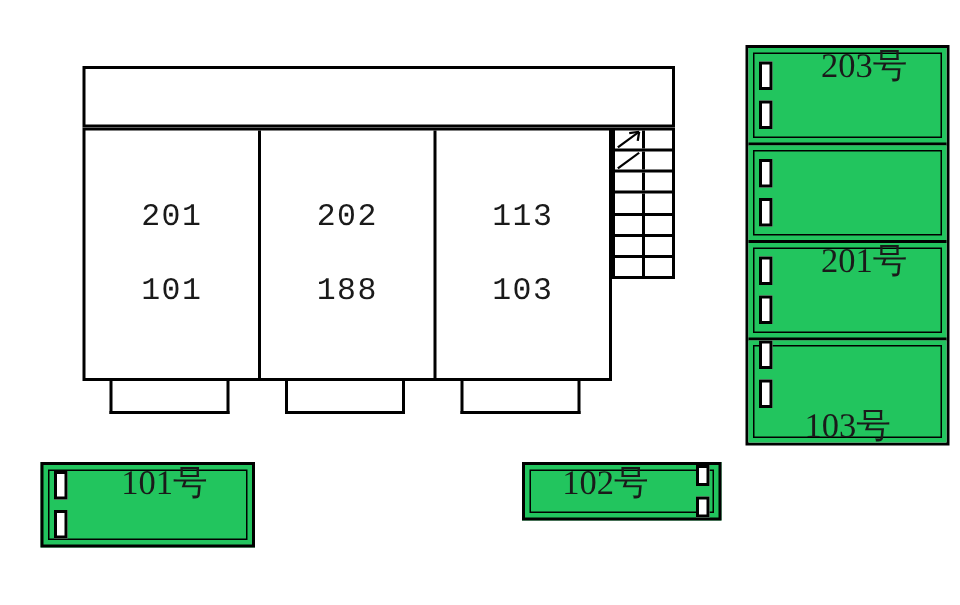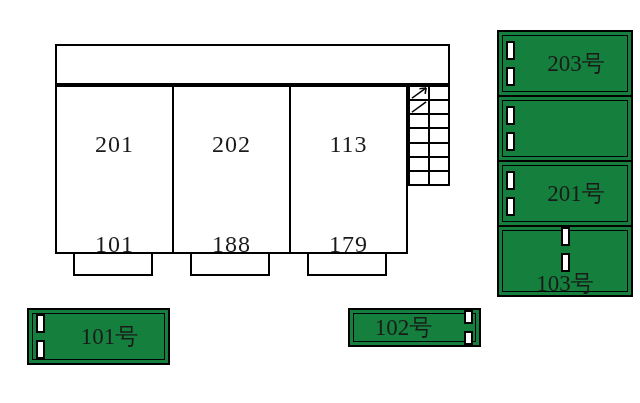--- a/index.html
+++ b/index.html
@@ -62,26 +62,25 @@
     border-right: 2px solid #000;
     box-sizing: border-box;
     position: relative;
     display: flex;
     flex-direction: column;
     align-items: center;
     justify-content: center;
   }
   .unit:last-child { border-right: none; }
   .unit .lbl {
-    font-size: 24px;
+    font-size: 21px;
     line-height: 1;
     color: #1a1a1a;
     letter-spacing: 1px;
-    font-family: Liberation Serif, serif;
-    margin-top: 48px;
+    font-family: Liberation Mono, monospace;
   }
   .unit .lbl.upper { margin-bottom: 28px; }
 
   
   .stairs {
     position: absolute;
     left: 353px;
     top: 41px;
     width: 42px;
     height: 101px;
@@ -130,25 +129,24 @@
     box-sizing: border-box;
     background: #fff;
   }
   .balcony.b1 { left: 18px;  width: 80px; }
   .balcony.b2 { left: 135px; width: 80px; }
   .balcony.b3 { left: 252px; width: 80px; }
 
   
   .plate {
     position: absolute;
-    background: #15803d;
-    border: 2px solid #000;
-    box-sizing: border-box;
-    display: flex;
-    align-items: center;
+    background: #22c55e;
+    border: 2px solid #000;
+    box-sizing: border-box;
+    display: flex;
   }
   .plate .plate-inner {
     position: absolute;
     left: 3px; top: 3px; right: 3px; bottom: 3px;
     border: 1px solid #000;
     box-sizing: border-box;
     pointer-events: none;
   }
   .plate .bars {
     position: relative;
@@ -224,21 +222,21 @@
         <span class="lbl lower">101</span>
       </div>
 
       <div class="unit">
         <span class="lbl upper">202</span>
         <span class="lbl lower">188</span>
       </div>
 
       <div class="unit">
         <span class="lbl upper">113</span>
-        <span class="lbl lower">179</span>
+        <span class="lbl lower">103</span>
       </div>
 
     </div>
 
     <div class="stairs">
       <div class="stair-row">
         <div class="stair-cell">
           <svg class="stair-arrow" viewBox="0 0 19 14" preserveAspectRatio="none">
             <line x1="2" y1="13" x2="17" y2="1" stroke="#000" stroke-width="1.6"></line>
             <line x1="17" y1="1" x2="10" y2="2" stroke="#000" stroke-width="1.6"></line>

